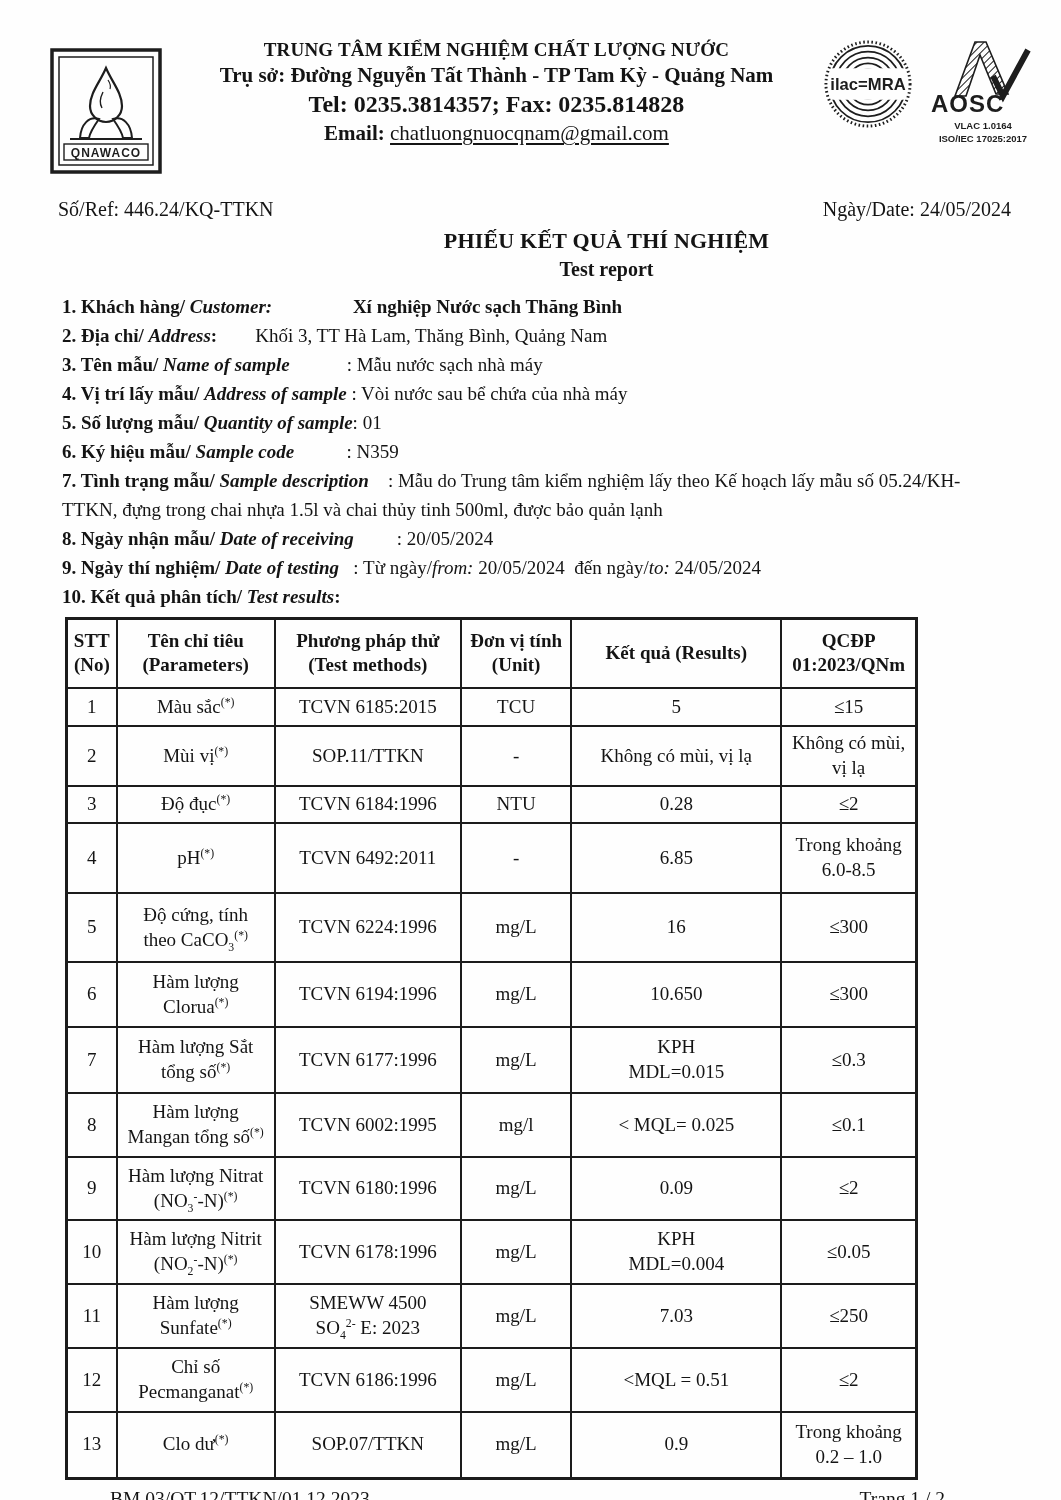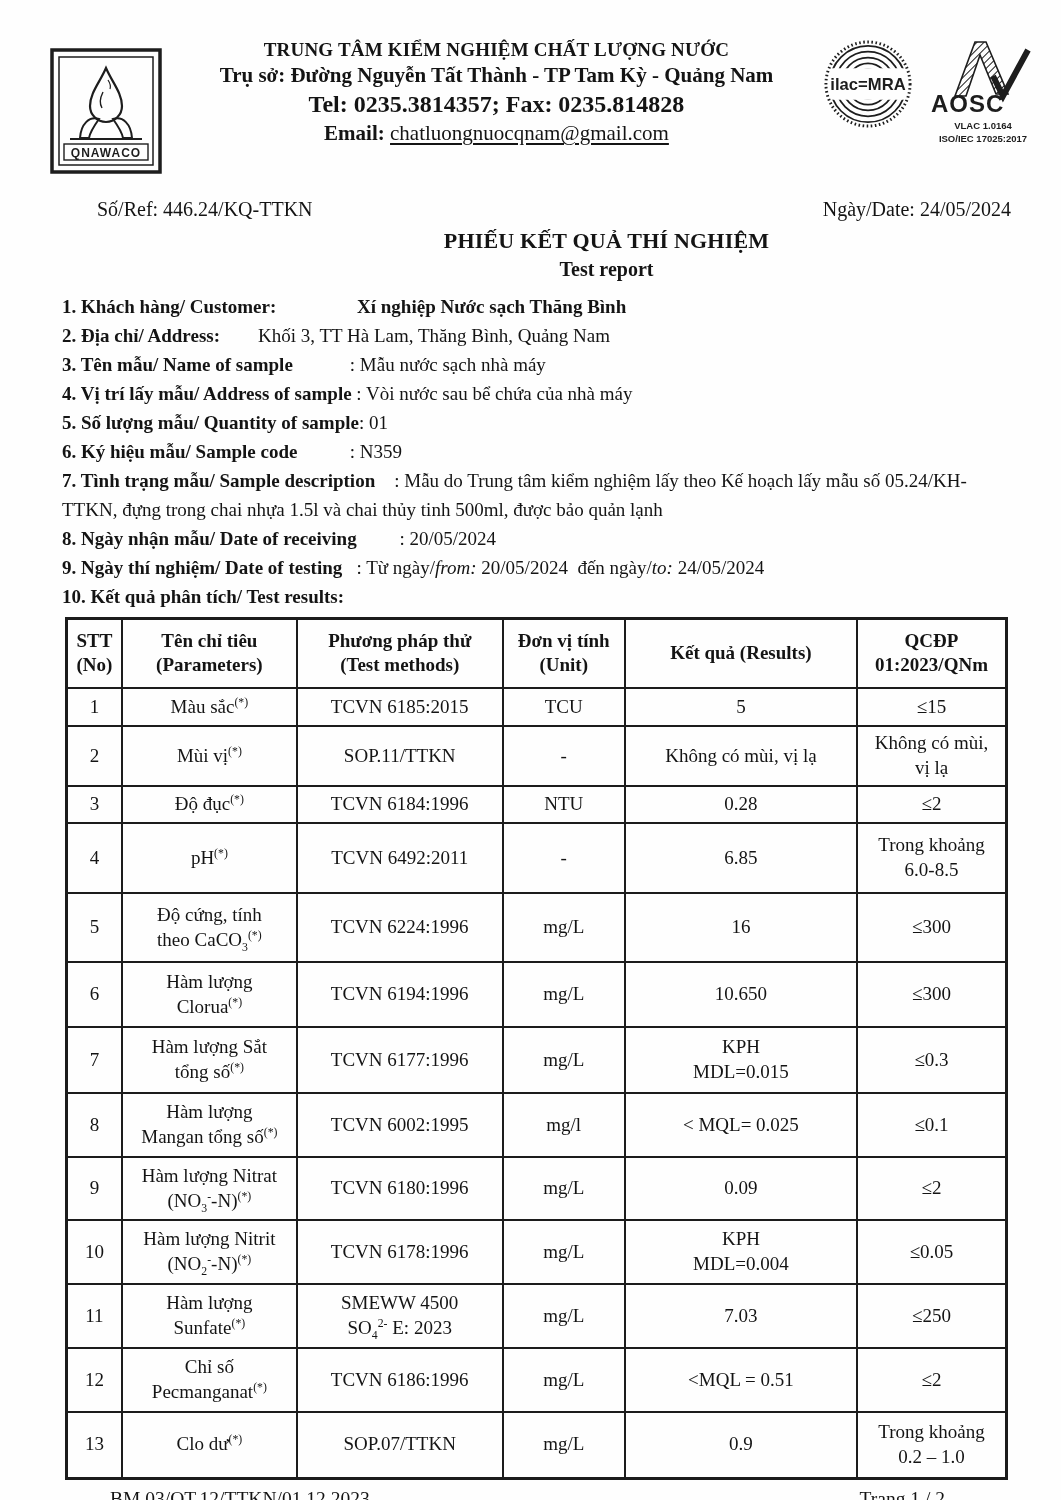--- a/index.html
+++ b/index.html
@@ -19,34 +19,34 @@
   .head-line2{font-size:19px;font-weight:bold;letter-spacing:.2px;white-space:nowrap;}
   .head-line3{font-size:21px;font-weight:bold;white-space:nowrap;}
   .head-line4{font-size:24px;font-weight:bold;}
   .head-line5{font-size:21px;font-weight:bold;}
   .email-addr{font-weight:normal;text-decoration:underline;text-underline-offset:3px;}
   .seals{width:212px;flex:0 0 212px;display:flex;gap:18px;align-items:flex-start;padding-top:2px;}
   .aosc-block{text-align:center;font-family:"Liberation Sans","DejaVu Sans",sans-serif;}
   .seal-small-text{font-size:9.5px;font-weight:bold;line-height:1.35;color:#1c1c1c;}
 
   
-  .meta-row{display:flex;justify-content:space-between;padding:20px 50px 0 97px;font-size:20px;}
+  .meta-row{display:flex;justify-content:space-between;padding:20px 50px 0 58px;font-size:20px;}
   .title-block{text-align:center;padding-left:152px;margin-top:6px;line-height:1.25;}
   .title-main{font-size:22px;font-weight:bold;letter-spacing:.2px;}
   .title-sub{font-size:20px;font-weight:bold;margin-top:2px;}
 
   
   .info{padding:10px 52px 0 62px;font-size:19px;}
   .info-item{margin:0;line-height:29px;white-space:pre-wrap;}
   .seg-b{font-weight:bold;}
   .seg-i{font-style:italic;}
-  .seg-bi{font-weight:bold;margin-top:25px;}
-
-  
-  table.results{border-collapse:collapse;margin:6px 0 0 65px;width:943px;table-layout:fixed;
+  .seg-bi{font-weight:bold;font-style:italic;margin-top:25px;}
+
+  
+  table.results{border-collapse:collapse;margin:6px 0 0 65px;width:853px;table-layout:fixed;
     border:3px solid #1c1c1c;font-size:19px;}
   table.results th,table.results td{border:2px solid #1c1c1c;text-align:center;vertical-align:middle;
     padding:3px 4px;line-height:1.3;overflow:hidden;}
   table.results thead tr{height:70px;}
   table.results th{font-weight:bold;}
   col.c-no{width:5.9%;} col.c-param{width:18.6%;} col.c-method{width:21.9%;}
   col.c-unit{width:13.0%;} col.c-result{width:24.7%;} col.c-limit{width:15.9%;}
   #result-rows tr:nth-child(1){height:38px;}
   #result-rows tr:nth-child(2){height:60px;}
   #result-rows tr:nth-child(3){height:37px;}

